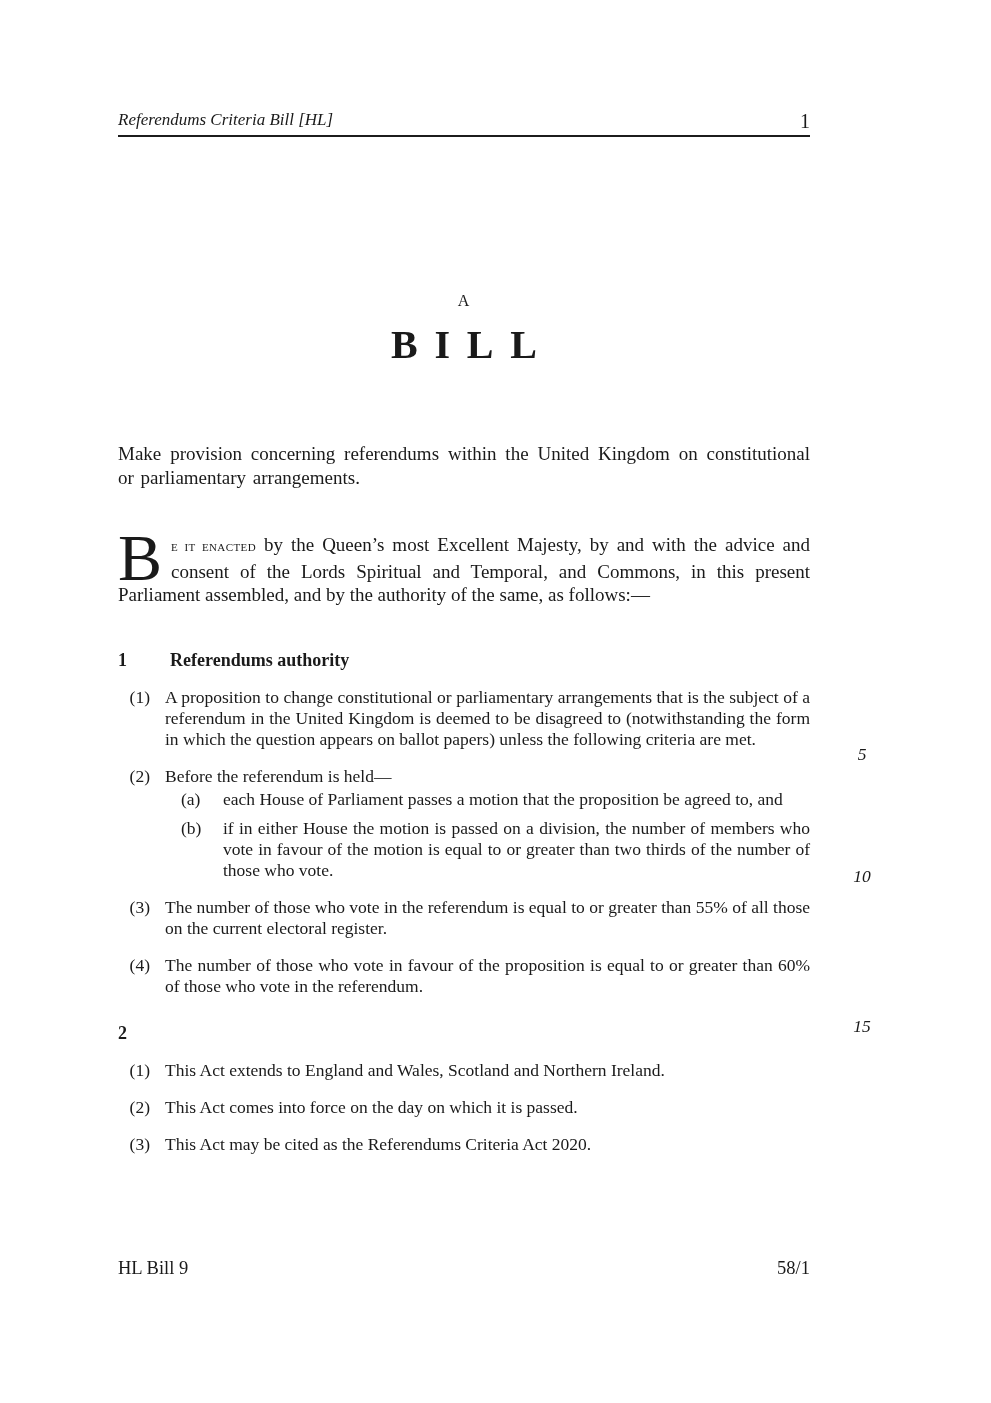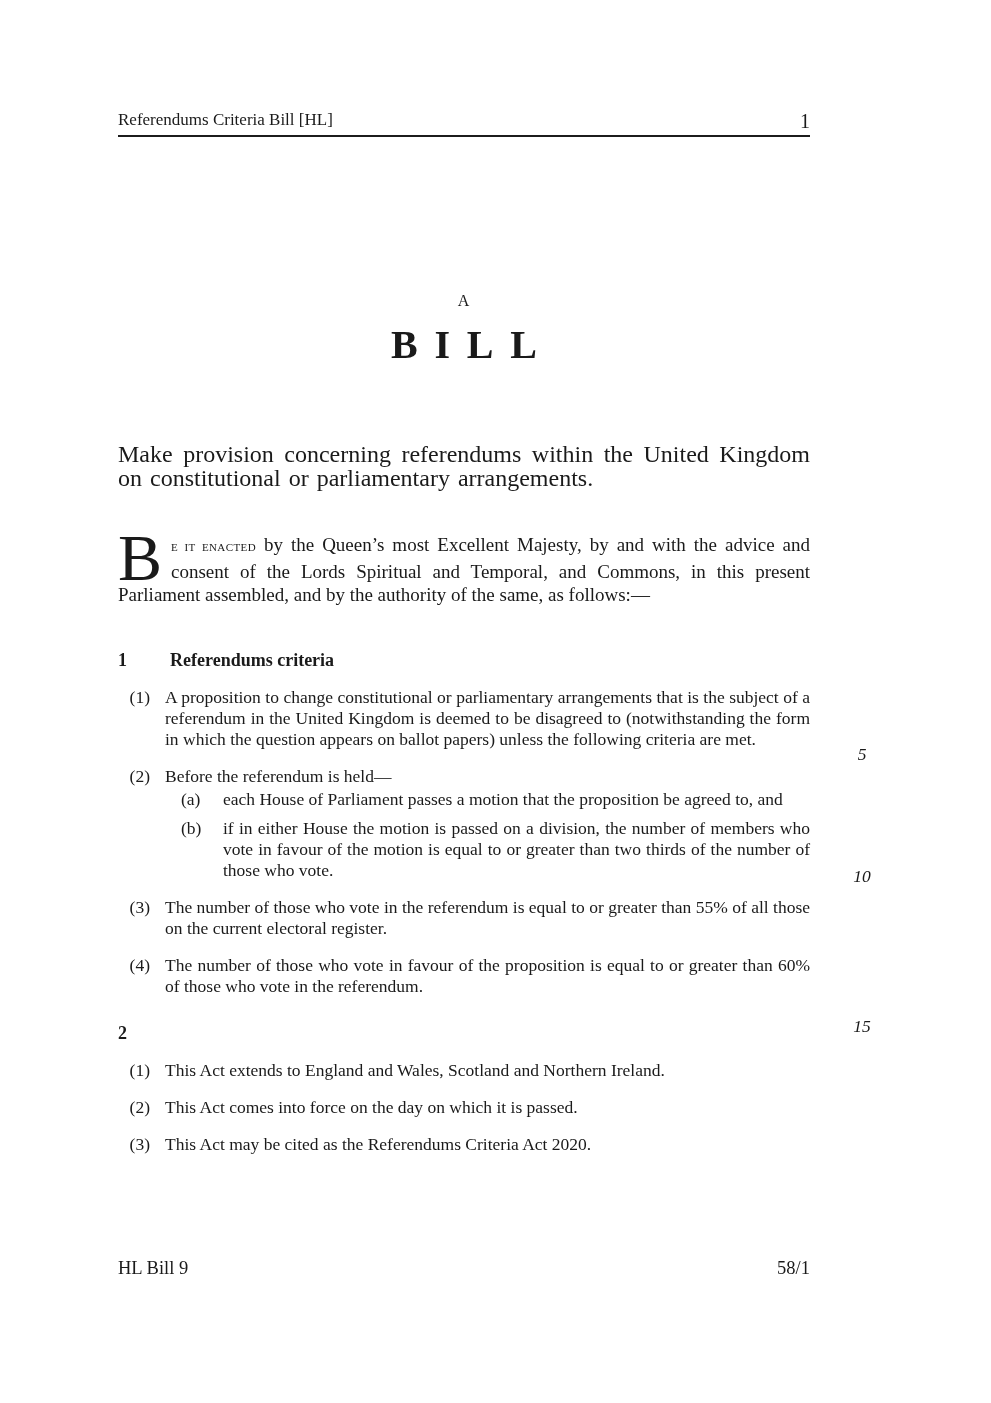--- a/index.html
+++ b/index.html
@@ -20,21 +20,21 @@
   .header {
     position: absolute;
     top: 110px; left: 118px;
     width: 692px;
     display: flex;
     justify-content: space-between;
     align-items: flex-end;
     border-bottom: 2px solid #1c1c1c;
     padding-bottom: 5px;
   }
-  .header-title { font-size: 17px; }
+  .header-title { font-style: italic; font-size: 17px; }
   .header-page  { font-size: 20px; line-height: 17px; }
 
   
   .bill-head {
     position: absolute;
     top: 292px; left: 118px;
     width: 692px;
     text-align: center;
   }
   .bill-a  { font-size: 16px; letter-spacing: 1px; }
@@ -46,21 +46,21 @@
     text-indent: 0.42em; 
     line-height: 1;
   }
   .bill-to { margin-top: 18px; font-size: 16px; letter-spacing: 1px; }
 
   
   .long-title {
     position: absolute;
     top: 442px; left: 118px;
     width: 692px;
-    font-size: 24px;
+    font-size: 19px;
     line-height: 24px;
     text-align: justify;
     word-spacing: 2px;
   }
 
   
   .enacting {
     position: absolute;
     top: 533px; left: 118px;
     width: 692px;
@@ -140,21 +140,21 @@
   </div>
 
   <p class="long-title">Make provision concerning referendums within the United Kingdom on constitutional or parliamentary arrangements.</p>
 
   <p class="enacting"><span class="dropcap">B</span><span class="smallcaps">E IT ENACTED</span><span> by the Queen’s most Excellent Majesty, by and with the advice and consent of the Lords Spiritual and Temporal, and Commons, in this present Parliament assembled, and by the authority of the same, as follows:—</span></p>
 
   <div class="bill-body">
 
     <div class="section-heading">
       <span class="sec-num">1</span>
-      <span>Referendums criteria</span>
+      <span>Referendums authority</span>
     </div>
 
     <div class="clause">
       <span class="clause-num">(1)</span>
       <span class="clause-body">A proposition to change constitutional or parliamentary arrangements that is the subject of a referendum in the United Kingdom is deemed to be disagreed to (notwithstanding the form in which the question appears on ballot papers) unless the following criteria are met.</span>
     </div>
 
     <div class="clause">
       <span class="clause-num">(2)</span>
       <span class="clause-body">

